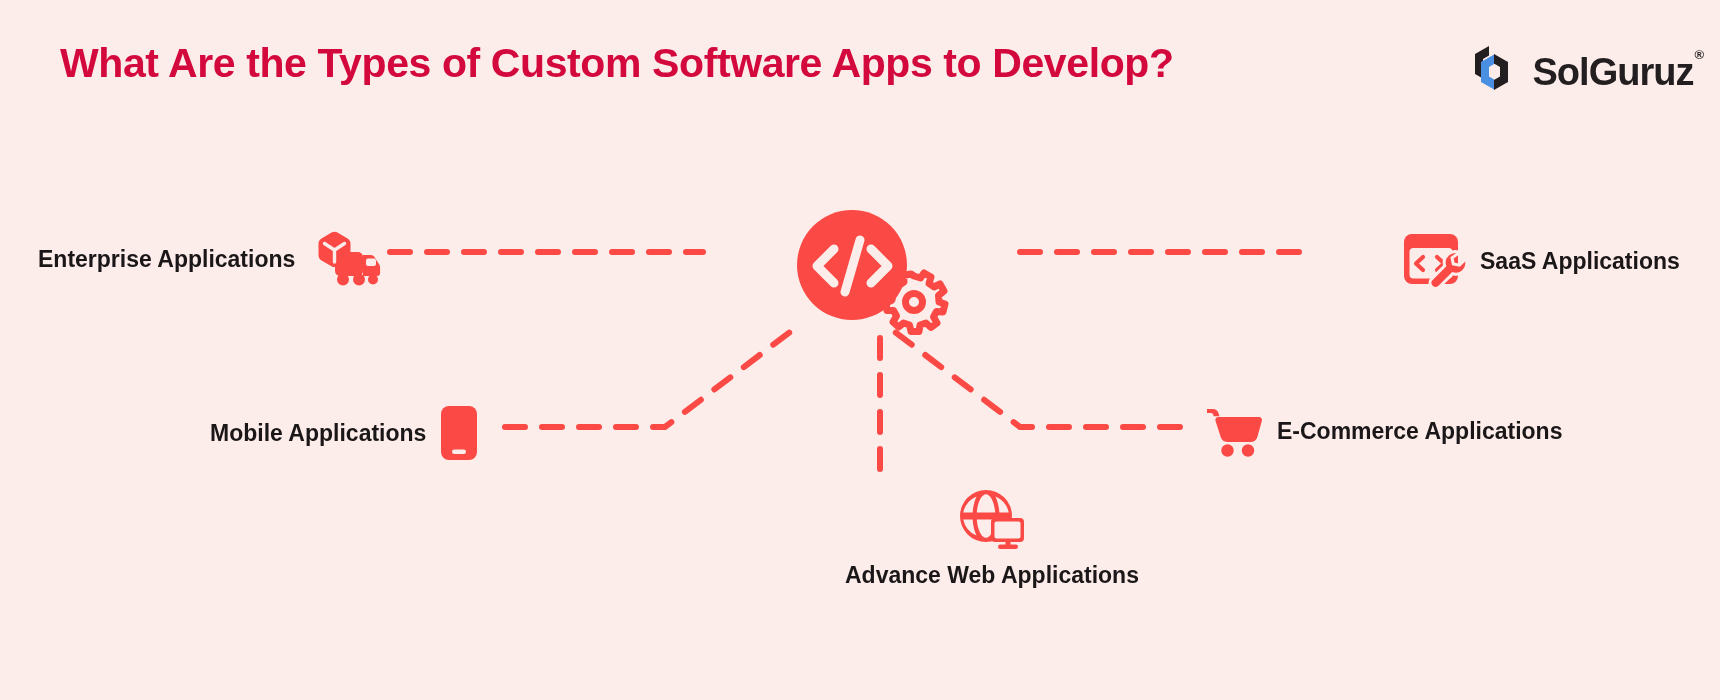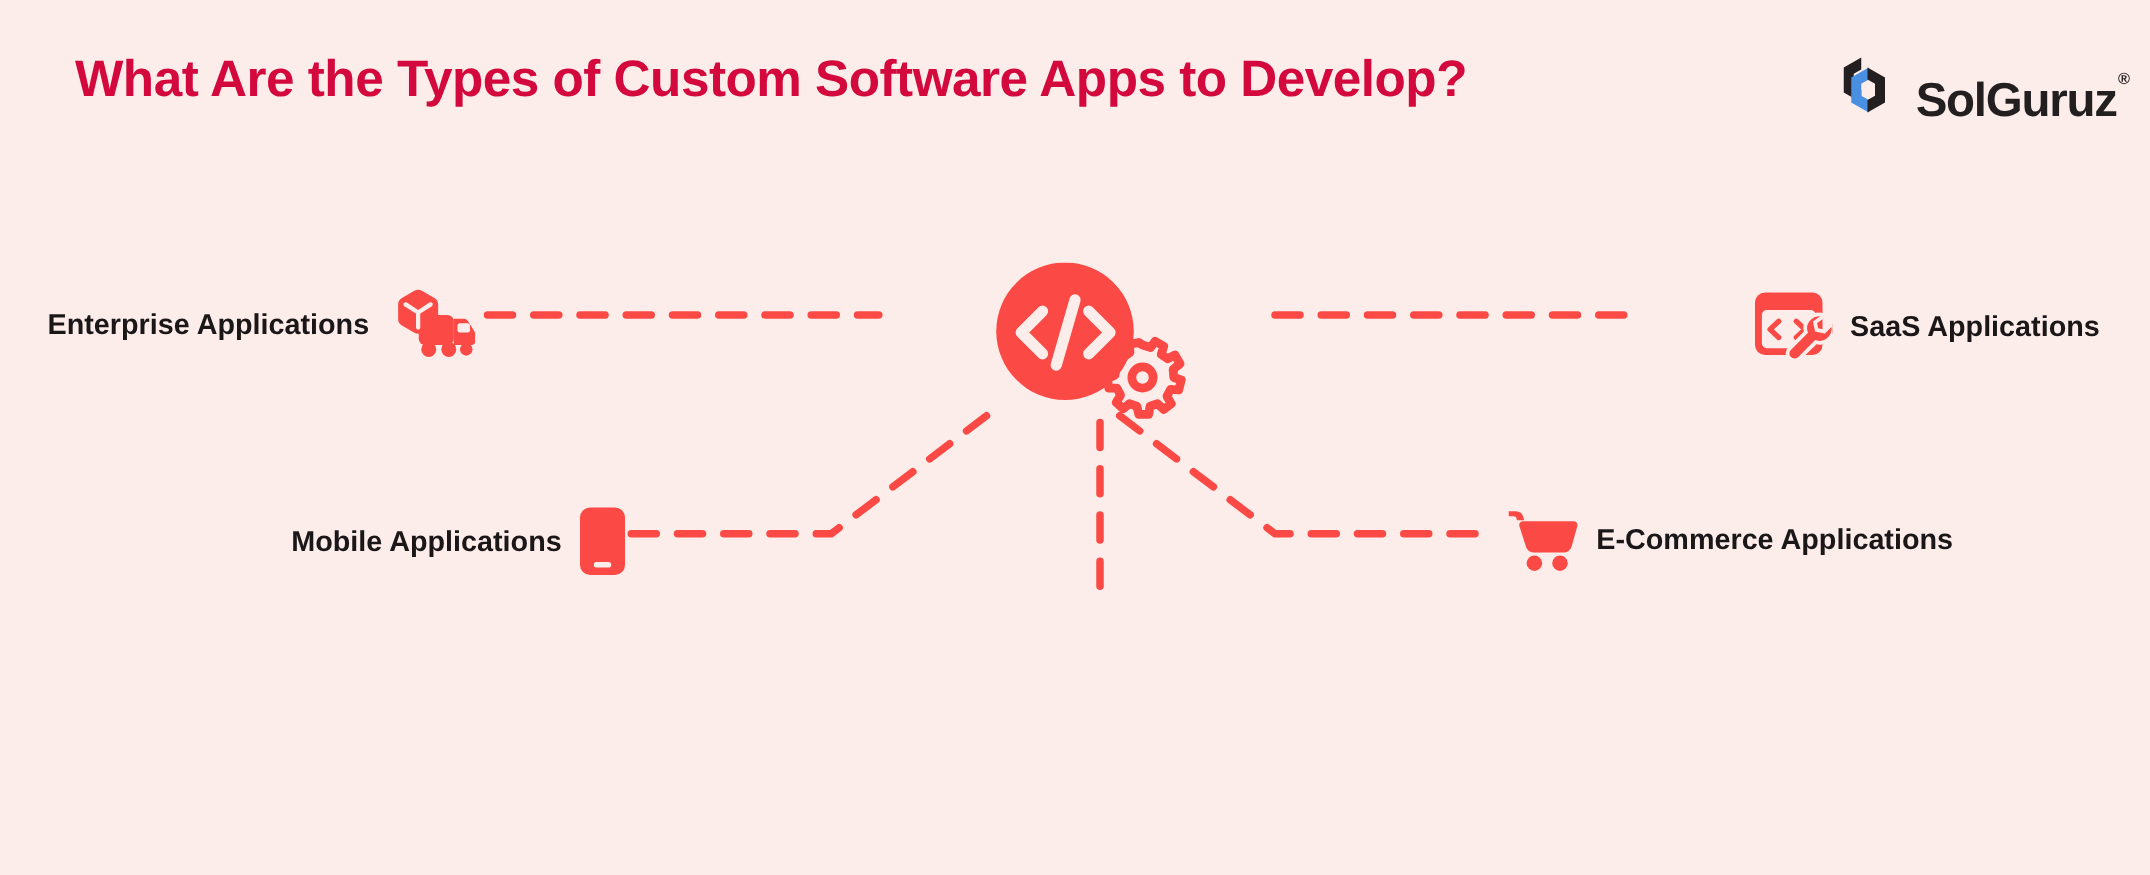--- a/index.html
+++ b/index.html
@@ -12,21 +12,21 @@
   #stage{position:relative;width:1720px;height:700px;padding-left:20px;}
 
   
   #page-title{
     position:absolute;left:60px;top:40px;
     font-size:41px;font-weight:bold;letter-spacing:-0.4px;
     color:#D3083C;white-space:nowrap;
   }
   #brand-logo{
     position:absolute;right:38px;top:44px;
-    display:flex;align-items:flex-end;gap:14px;
+    display:flex;align-items:center;gap:14px;
   }
   #brand-logo .mark{width:52px;height:56px;display:block;}
   #brand-wordmark{
     font-size:38px;font-weight:bold;color:#231F20;
     letter-spacing:-1px;line-height:1;position:relative;white-space:nowrap;
   }
   #brand-reg{
     font-size:13px;font-weight:bold;color:#231F20;
     vertical-align:super;position:relative;top:-12px;left:1px;
   }
@@ -41,21 +41,21 @@
   }
   .node-icon{display:block;flex:none;}
 
   
   #hub{position:absolute;left:790px;top:100px;width:180px;height:130px;}
   #hub svg{display:block;}
 
   
   #node-enterprise{left:38px;top:120px;}
   #node-saas{left:1404px;top:120px;}
-  #node-mobile{left:210px;top:295px;margin-left:23px;}
+  #node-mobile{left:210px;top:295px;}
   #node-ecommerce{left:1205px;top:295px;align-items:center;}
   #node-web{left:845px;top:380px;flex-direction:column;gap:12px;}
 </style>
 </head>
 <body>
 
 <div id="stage">
 
   <div id="page-title">What Are the Types of Custom Software Apps to Develop?</div>
 
@@ -152,15 +152,32 @@
           <path d="M2 4 h5.5 a6.5 6.5 0 0 1 6.3 4.9 l.6 2.4 H8.6 L8.2 9.6 A2.2 2.2 0 0 0 6.1 8 H2 Z"></path>
           <path d="M12.5 12 H54 a3 3 0 0 1 2.9 3.8 l-4.6 16.4 A7 7 0 0 1 45.6 37 H22.4
                    a7 7 0 0 1-6.7-4.9 L10.4 15.6 A3 3 0 0 1 13.3 12 Z"></path>
           <circle cx="22.5" cy="45.5" r="6.2"></circle>
           <circle cx="43" cy="45.5" r="6.2"></circle>
         </g>
       </svg>
       <span class="node-label">E-Commerce Applications</span>
     </div>
 
+    <div class="node" id="node-web">
+      <svg class="node-icon" width="64" height="60" viewBox="0 0 64 60">
+        <g fill="#FB4A45">
+          <path d="M26 0 a26 26 0 1 0 0 52 a26 26 0 0 0 0-52 Z
+                   M26 4.2 c4.2 0 8.4 7.6 9.2 18.4 h-18.4 C17.6 11.8 21.8 4.2 26 4.2 Z
+                   M12.6 22.6 H3.2 A23 23 0 0 1 16.5 6.4 c-2 4.2-3.4 9.9-3.9 16.2 Z
+                   M35.5 6.4 a23 23 0 0 1 13.3 16.2 h-9.4 c-.5-6.3-1.9-12-3.9-16.2 Z
+                   M3.2 29.4 h9.4 c.5 6.3 1.9 12 3.9 16.2 A23 23 0 0 1 3.2 29.4 Z
+                   M16.8 29.4 h18.4 c-.8 10.8-5 18.4-9.2 18.4 s-8.4-7.6-9.2-18.4 Z"></path>
+          <rect x="31" y="28" width="33" height="24" rx="4"></rect>
+          <rect x="34.5" y="31.5" width="26" height="17" rx="2" fill="#FCEDEA"></rect>
+          <rect x="45.5" y="50" width="5" height="6"></rect>
+          <rect x="38" y="54.5" width="20" height="4.5" rx="2.25"></rect>
+        </g>
+      </svg>
+      <span class="node-label">Advance Web Applications</span>
+    </div>
 
   </div>
 </div>
 
 </body></html>

